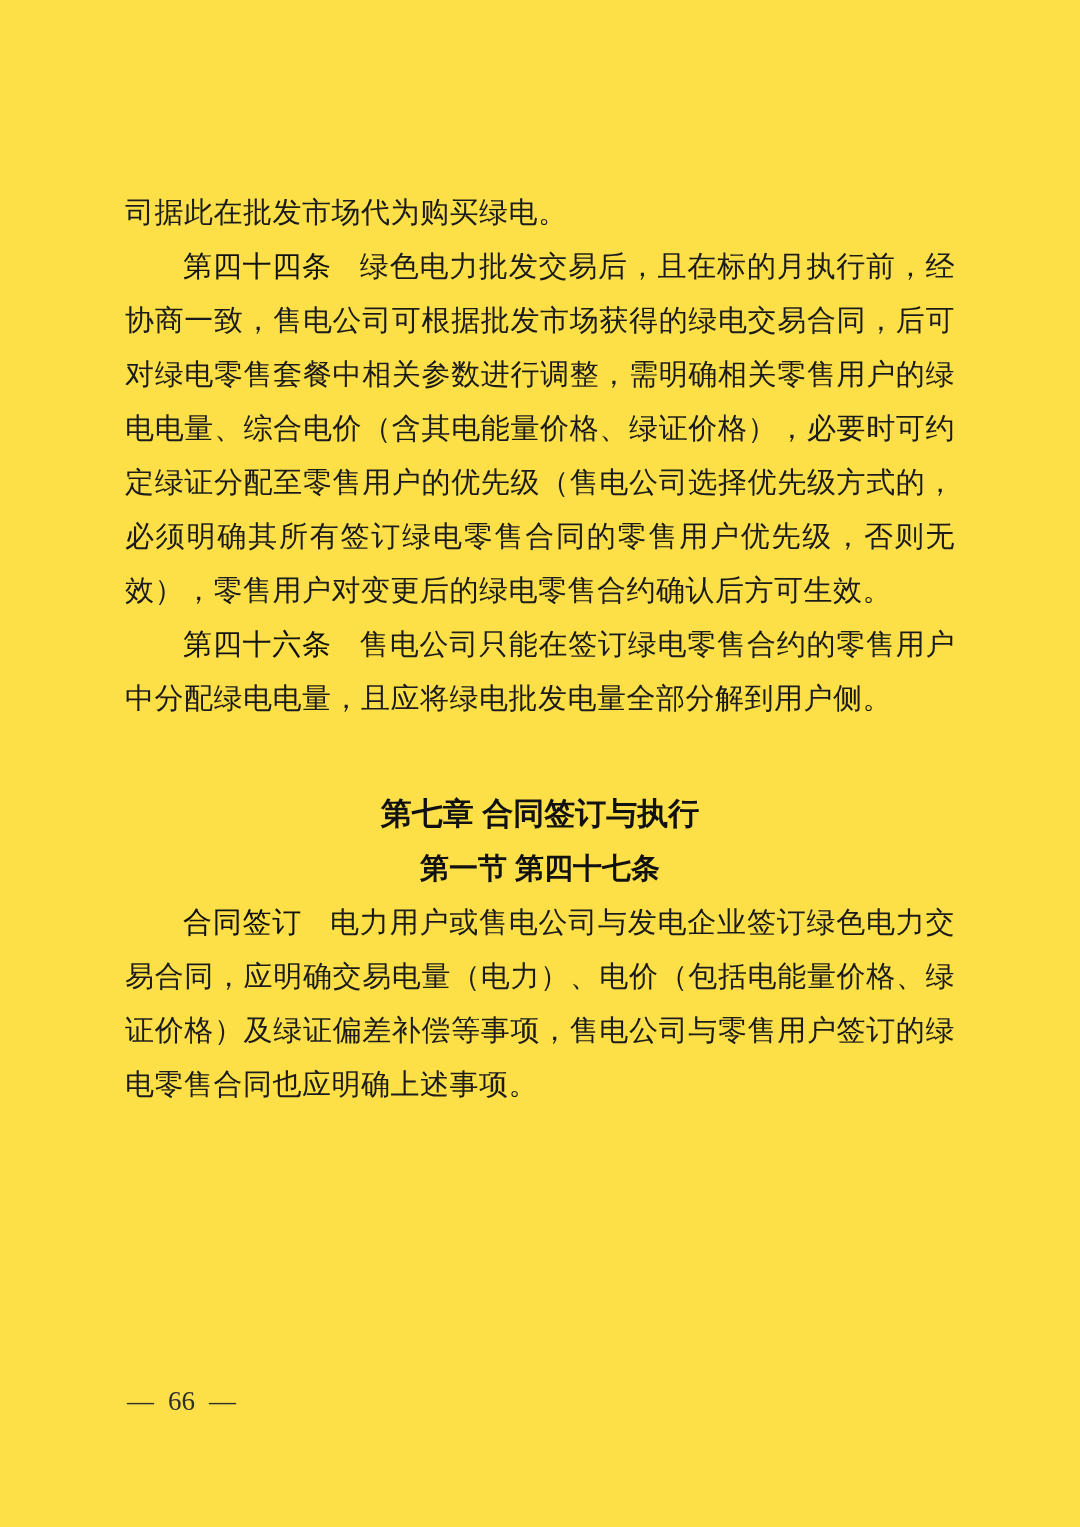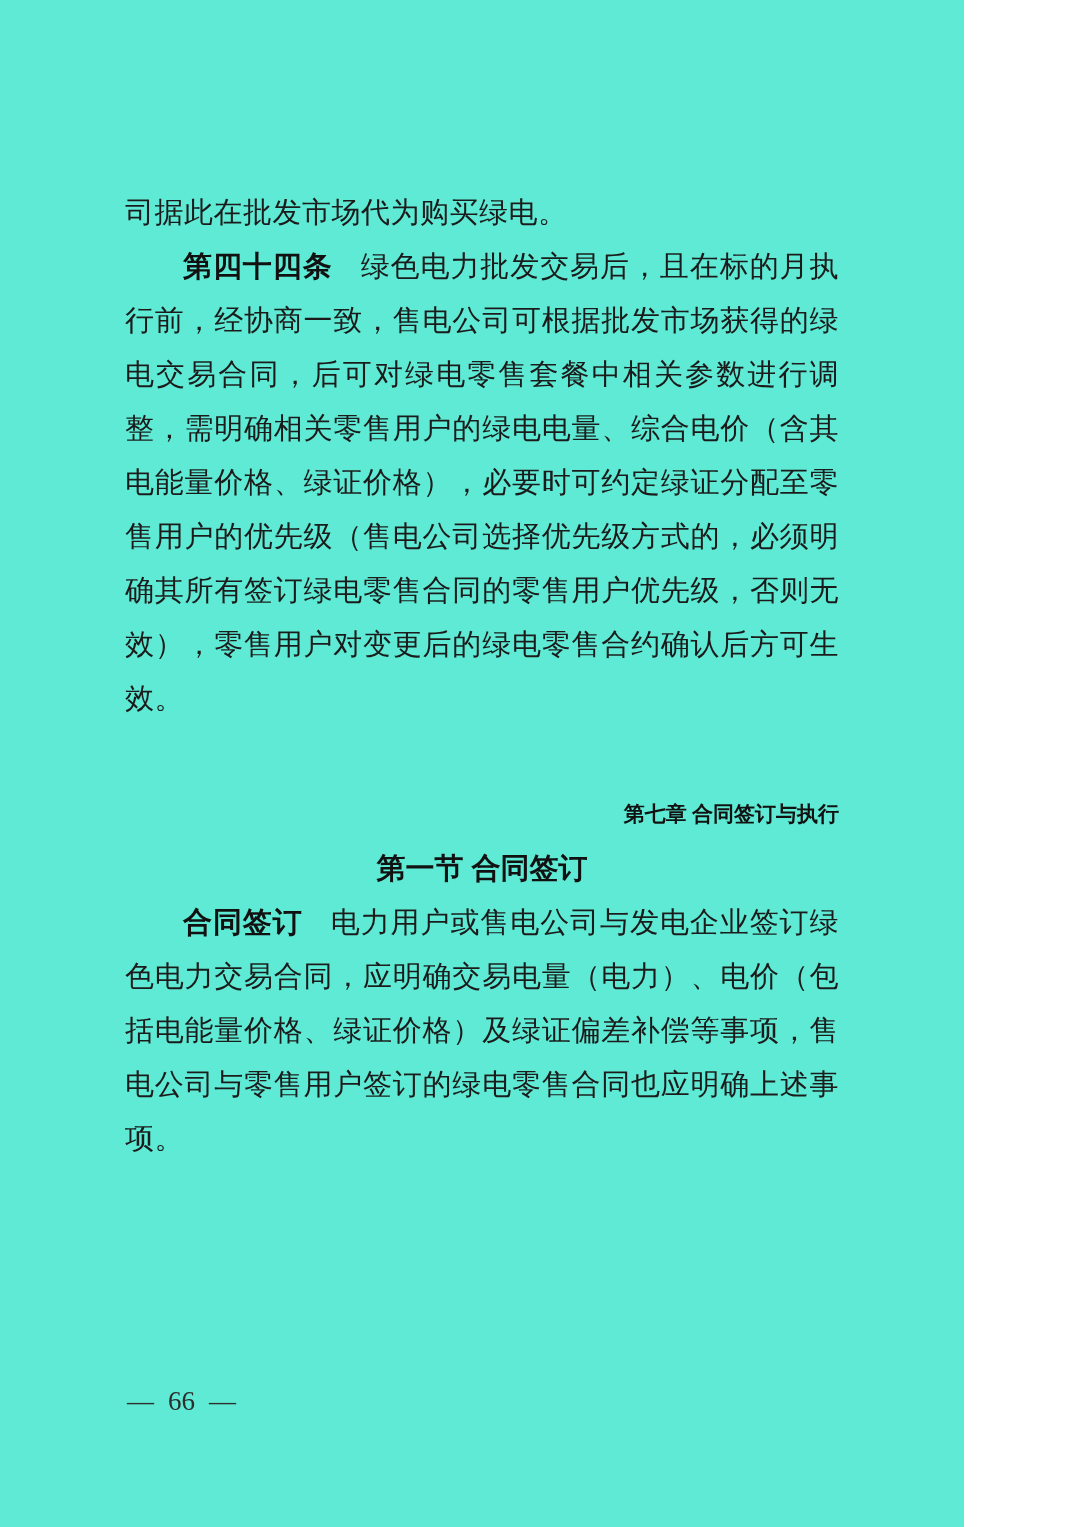--- a/index.html
+++ b/index.html
@@ -2,23 +2,23 @@
 <html><head>
 <meta charset="utf-8">
 <style>
   html, body {
     margin: 0;
     padding: 0;
     background: #ffffff;
   }
   .page {
     position: relative;
-    width: 964px;
+    width: 1080px;
     height: 1527px;
-    background: #5eead4;
+    background: #fde047;
     overflow: hidden;
     font-family: "Liberation Serif", "DejaVu Serif", serif;
   }
   .content {
     position: absolute;
     top: 185px;
     left: 125px;
     right: 125px;
   }
   .para {
@@ -28,32 +28,32 @@
     color: #1b1b1b;
     text-align: justify;
     text-justify: inter-character;
     text-indent: 58px;
     letter-spacing: 0.5px;
   }
   .para.no-indent {
     text-indent: 0;
   }
   .lead {
-    font-weight: 700;
+    font-weight: 400;
     margin-right: 28px;
     color: #111111;
   }
   .chapter-heading {
     margin: 62px 0 0 0;
-    text-align: right;
-    font-size: 21px;
+    text-align: center;
+    font-size: 31px;
     line-height: 54px;
     font-weight: 700;
     color: #111111;
-    font-family: Liberation Serif, serif;
+    font-family: Liberation Sans, sans-serif;
   }
   .section-heading {
     margin: 0;
     text-align: center;
     font-size: 29px;
     line-height: 54px;
     font-weight: 700;
     color: #111111;
     font-family: "Liberation Sans", "DejaVu Sans", sans-serif;
   }
@@ -72,24 +72,25 @@
 <body>
 
 <div class="page">
   <div class="content">
 
     <p class="para no-indent">司据此在批发市场代为购买绿电。</p>
 
     <p class="para"><span class="lead">第四十四条</span><span>绿色电力批发交易后，且在标的月执行前，经协商一致，售电公司可根据批发市场获得的绿电交易合同，后可对绿电零售套餐中相关参数进行调整，需明确相关零售用户的绿电电量、综合电价（含其电能量价格、绿证价格），必要时可约定绿证分配至零售用户的优先级（售电公司选择优先级方式的，必须明确其所有签订绿电零售合同的零售用户优先级，否则无效），零售用户对变更后的绿电零售合约确认后方可生效。</span></p>
 
 
+    <p class="para"><span class="lead">第四十六条</span><span>售电公司只能在签订绿电零售合约的零售用户中分配绿电电量，且应将绿电批发电量全部分解到用户侧。</span></p>
 
     <h2 class="chapter-heading">第七章 合同签订与执行</h2>
 
-    <h3 class="section-heading">第一节 合同签订</h3>
+    <h3 class="section-heading">第一节 第四十七条</h3>
 
     <p class="para"><span class="lead">合同签订</span><span>电力用户或售电公司与发电企业签订绿色电力交易合同，应明确交易电量（电力）、电价（包括电能量价格、绿证价格）及绿证偏差补偿等事项，售电公司与零售用户签订的绿电零售合同也应明确上述事项。</span></p>
 
   </div>
 
   <div class="footer">
     <span>—</span>
     <span>66</span>
     <span>—</span>
   </div>

